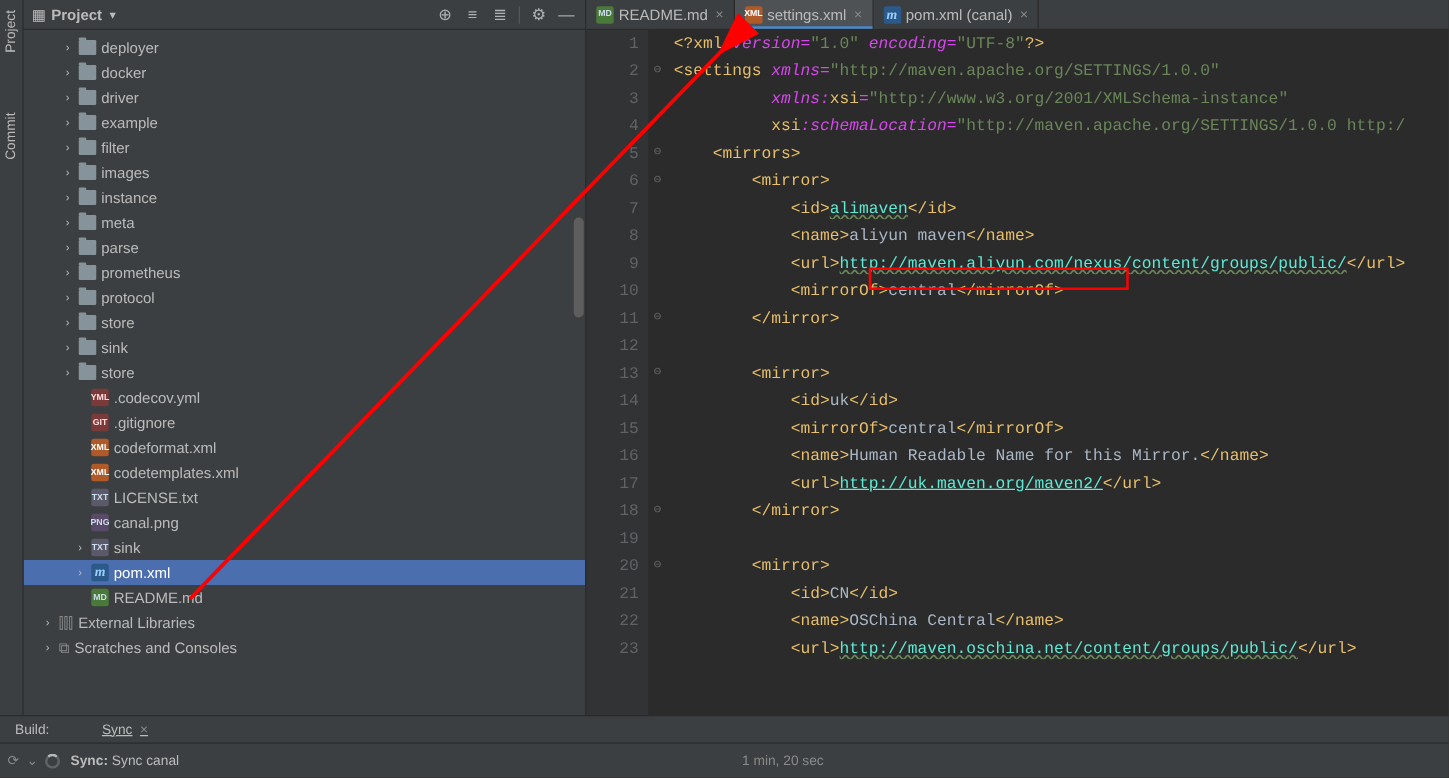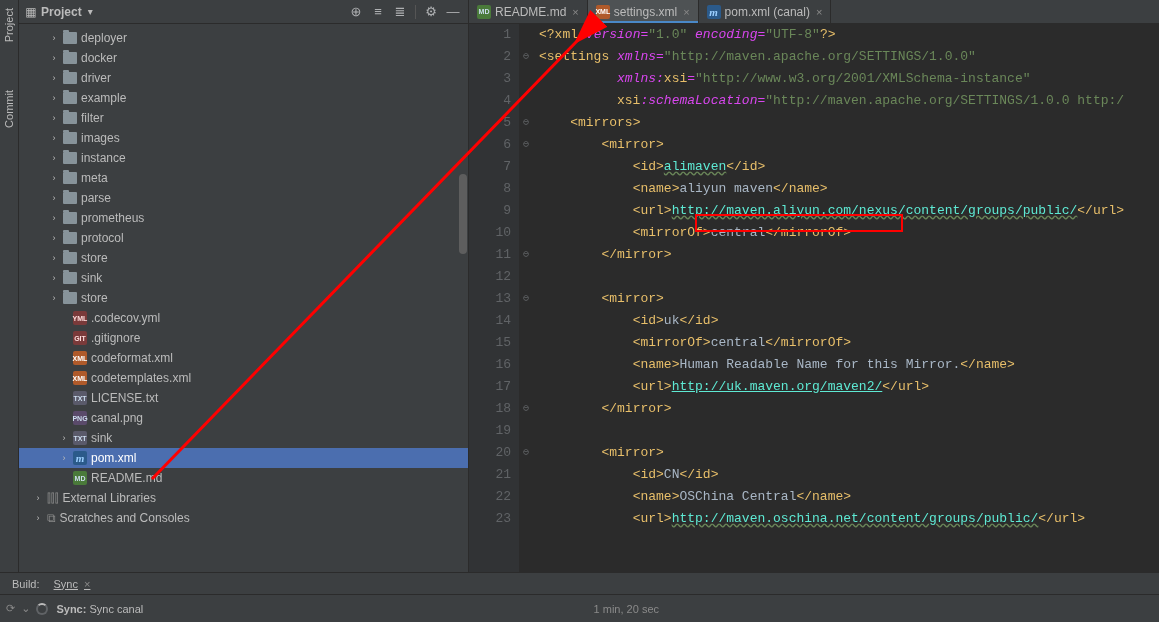--- a/index.html
+++ b/index.html
@@ -53,21 +53,21 @@
 .c-link { color:#5eead4; text-decoration:underline; }
 .c-link.dash { text-decoration-style: wavy; text-decoration-color: #6a8759; }
 .c-txt { color:#a9b7c6; }
 .c-decl { color:#e8bf6a; }
 .highlight-box { position:absolute; border:2px solid #ff0000; pointer-events:none; }
 .red-arrow { position:absolute; pointer-events:none; }
 .bottom-panel { height:50px; background:#3c3f41; border-top:1px solid #2b2b2b; display:flex; flex-direction:column; }
 .bottom-tabs { height:22px; display:flex; align-items:center; padding-left:6px; gap:0; border-bottom:1px solid #2b2b2b; }
 .bottom-tab-label { font-size:11px; color:#bbbbbb; padding: 2px 6px; }
 .bottom-tab { font-size:11px; color:#bbbbbb; padding:2px 8px; display:flex; align-items:center; gap:4px; }
-.bottom-tab.active { text-decoration:underline; }
+.bottom-tab.active { text-decoration:underline;margin-left:28px; }
 .bottom-content { flex:1; display:flex; align-items:center; padding-left:6px; gap:8px; font-size:11px; color:#bbbbbb; }
 .bc-controls { display:flex; gap:6px; align-items:center; }
 .bc-status { flex:1; }
 .bc-time { margin-right:500px; color:#8a8a8a; }
 .spinner { width:12px; height:12px; border:2px solid #606366; border-top-color:#bbbbbb; border-radius:50%; }
 </style>
 </head>
 <body>
 
 <div class="main-layout">

